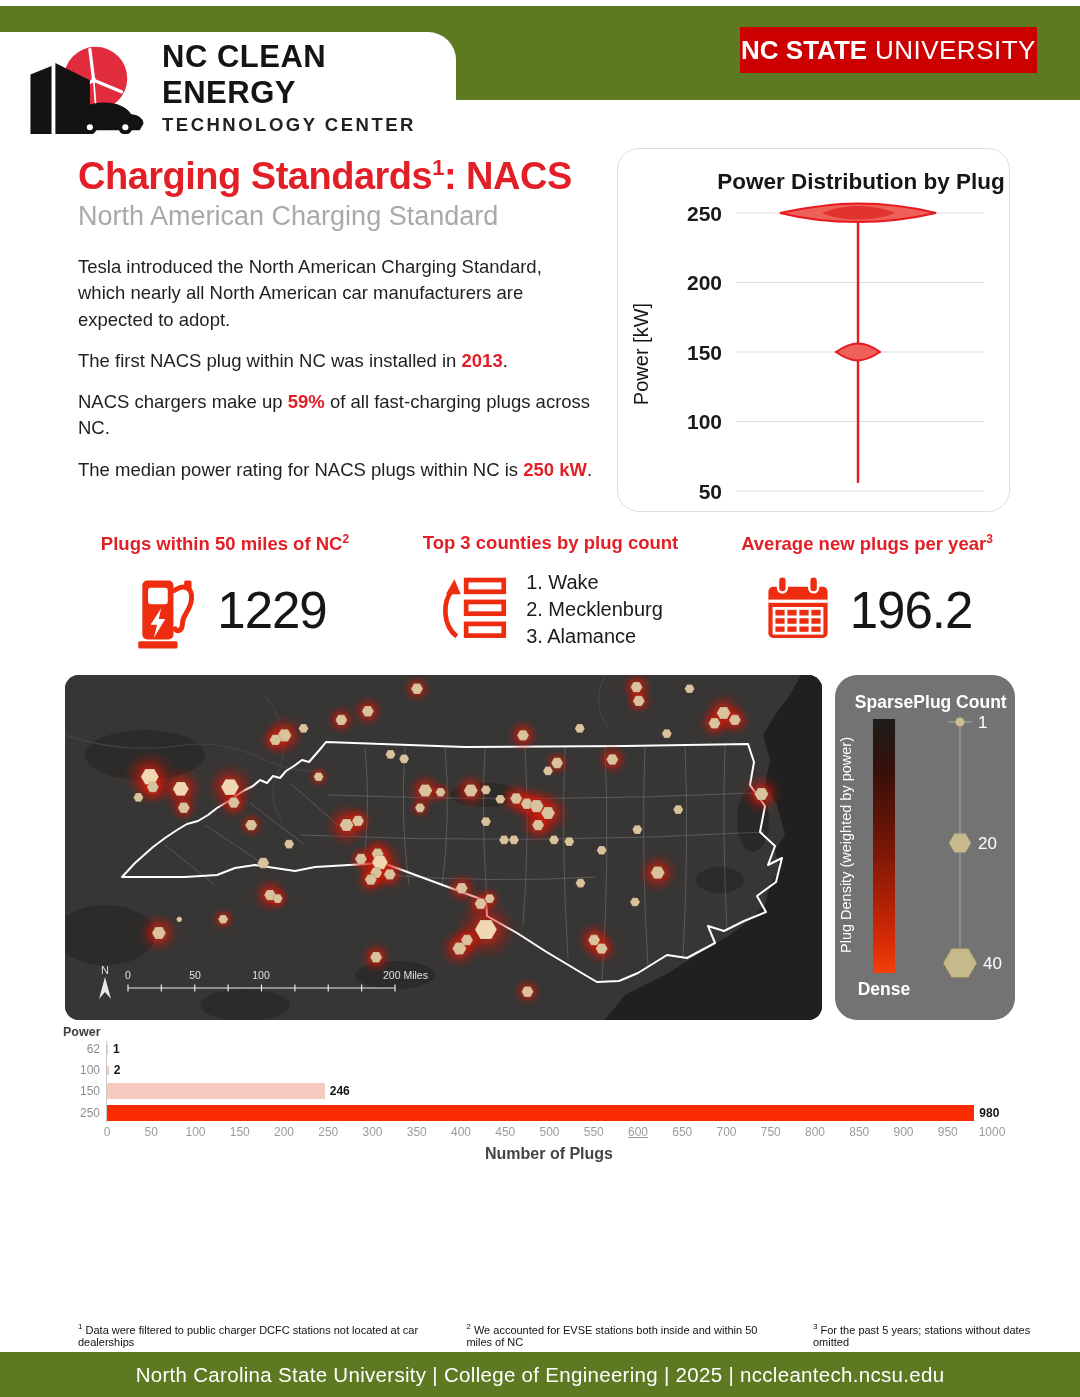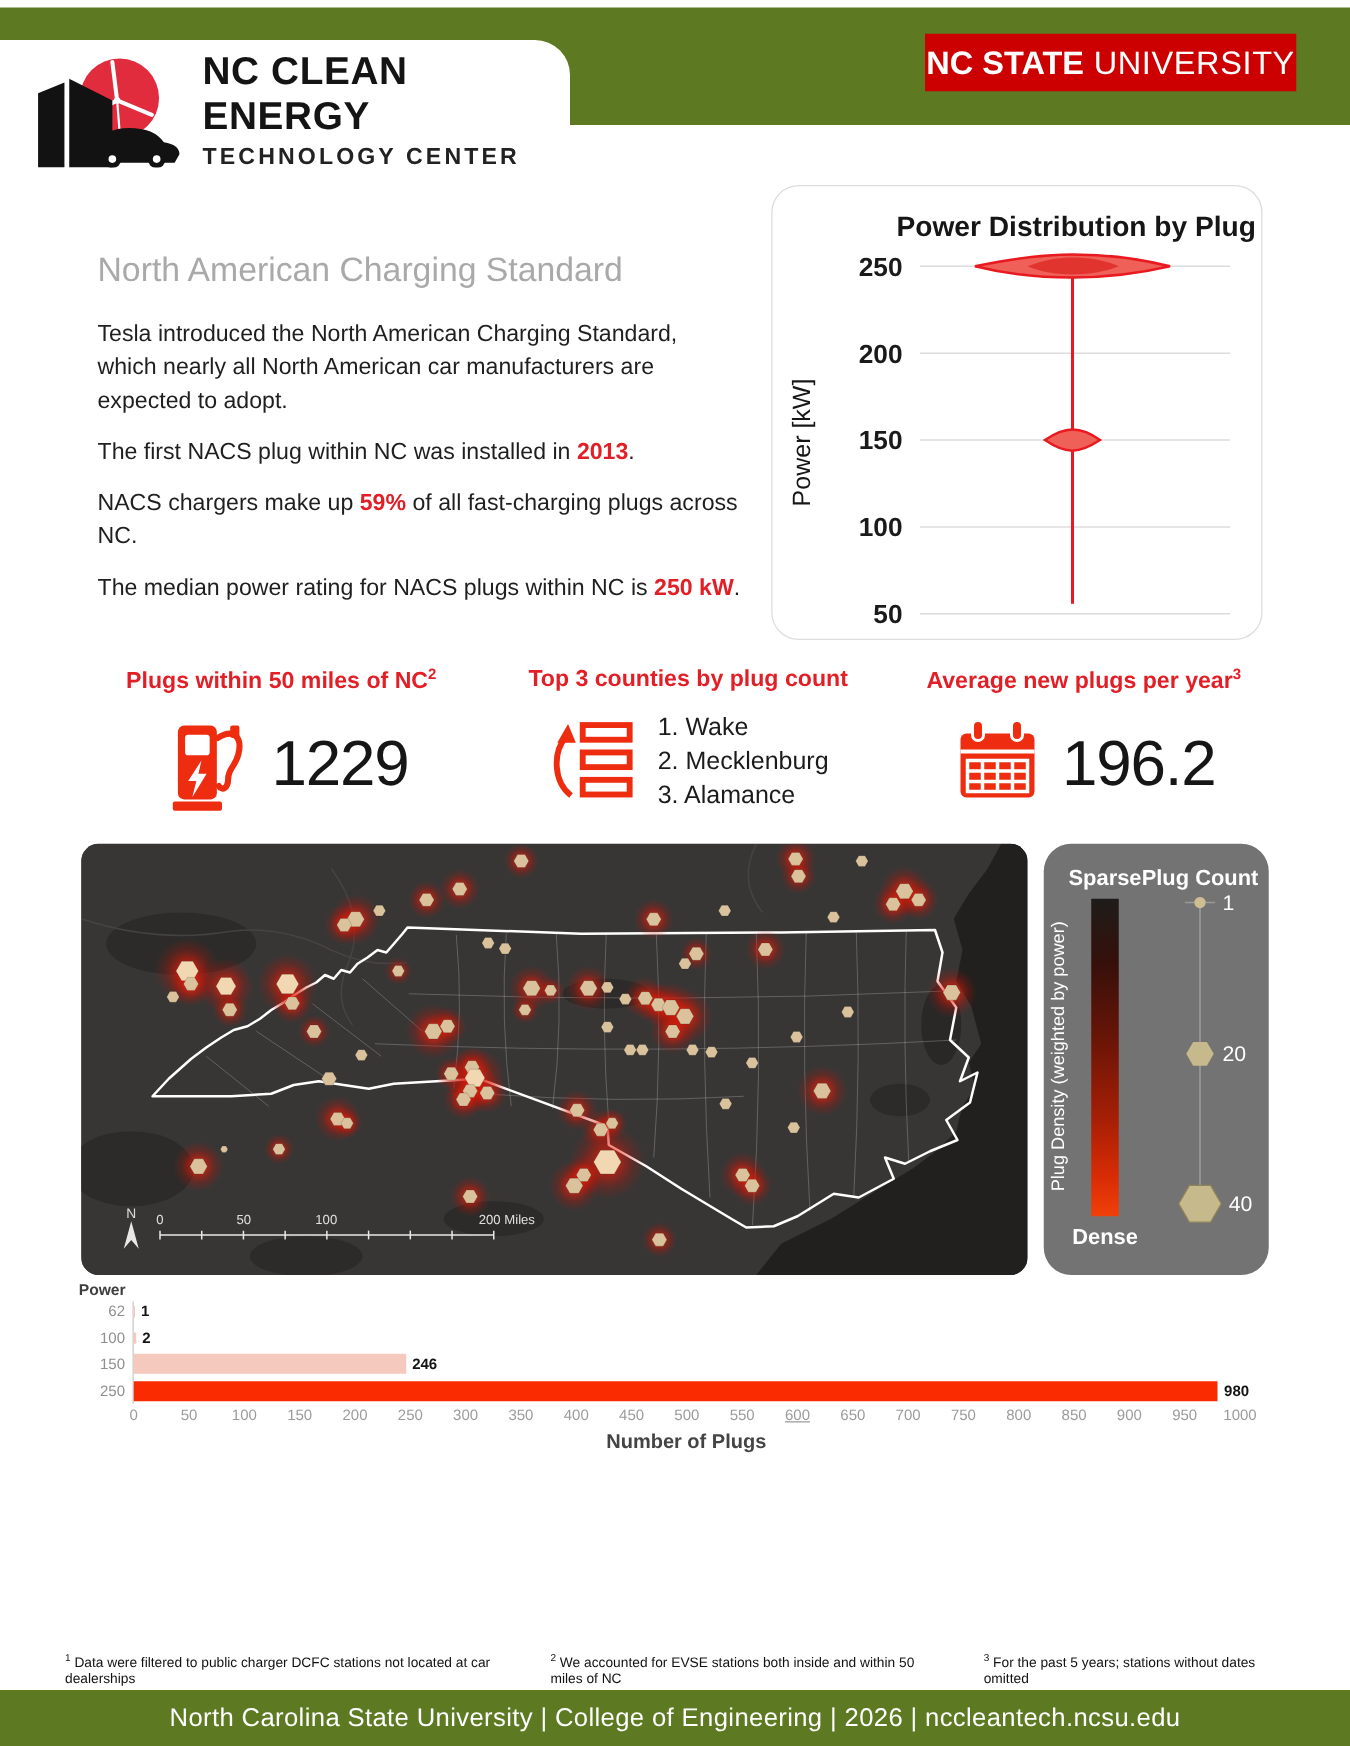--- a/index.html
+++ b/index.html
@@ -58,21 +58,21 @@
   .bc-title{position:absolute;left:3px;top:2px;font-size:12.5px;font-weight:700;color:#3e3e3e;}
   .bc-axis{position:absolute;left:46px;top:18px;width:1px;height:82px;background:#c9c9c9;}
   .bc-row{position:absolute;left:0;width:100%;height:18px;}
   .bc-cat{position:absolute;left:0;top:0;width:40px;text-align:right;color:#8e8e8e;line-height:18px;}
   .bc-bar{position:absolute;left:47px;}
   .bc-val{position:absolute;top:0;color:#141414;font-weight:600;line-height:18px;}
   .bc-tick{position:absolute;top:102px;transform:translateX(-50%);color:#9b9b9b;}
   .bc-xlabel{position:absolute;top:122px;transform:translateX(-50%);font-size:16px;font-weight:700;color:#444;}
 
   
-  .footnotes{position:absolute;left:52px;top:1322px;width:956px;display:flex;justify-content:space-between;
+  .footnotes{position:absolute;left:78px;top:1322px;width:956px;display:flex;justify-content:space-between;
     font-size:11px;color:#111;gap:44px;}
   .footnotes sup{font-size:8px;}
   .footer-band{position:absolute;left:0;top:1352px;width:1080px;height:45px;background:var(--green);
     display:flex;align-items:center;justify-content:center;color:#fff;font-size:20.5px;letter-spacing:0.3px;}
 </style>
 </head>
 <body>
 
 <div class="page">
 
@@ -97,20 +97,21 @@
         <circle cx="101" cy="89" r="3.2" fill="#fff"></circle>
     </svg>
     <div class="logo-text">
       <div class="logo-line1">NC CLEAN ENERGY</div>
       <div class="logo-line2">TECHNOLOGY CENTER</div>
     </div>
   </div>
 
   <div class="ncsu-badge"><span class="ncsu-bold">NC STATE</span><span class="ncsu-reg"> UNIVERSITY</span></div>
 
+  <div class="main-title"><span>Charging Standards</span><sup>1</sup><span>: NACS</span></div>
   <div class="subtitle">North American Charging Standard</div>
 
   <div class="intro">
     <p><span>Tesla introduced the North American Charging Standard, which nearly all North American car manufacturers are expected to adopt.</span><span class="hl"></span><span></span></p>
     <p><span>The first NACS plug within NC was installed in </span><span class="hl">2013</span><span>.</span></p>
     <p><span>NACS chargers make up </span><span class="hl">59%</span><span> of all fast-charging plugs across NC.</span></p>
     <p><span>The median power rating for NACS plugs within NC is </span><span class="hl">250 kW</span><span>.</span></p>
   </div>
 
   <div class="violin-card">
@@ -468,16 +469,16 @@
       <span class="bc-tick" style="left: 932px;">1000</span>
     </div>
 
   <div class="footnotes">
     <span><sup>1</sup><span> Data were filtered to public charger DCFC stations not located at car dealerships</span></span>
     <span><sup>2</sup><span> We accounted for EVSE stations both inside and within 50 miles of NC</span></span>
     <span><sup>3</sup><span> For the past 5 years; stations without dates omitted</span></span>
   </div>
 
   <div class="footer-band">
-    <span>North Carolina State University | College of Engineering | 2026 | nccleantech.ncsu.edu</span>
+    <span>North Carolina State University | College of Engineering | 2025 | nccleantech.ncsu.edu</span>
   </div>
 
 </div>
 
 </body></html>

